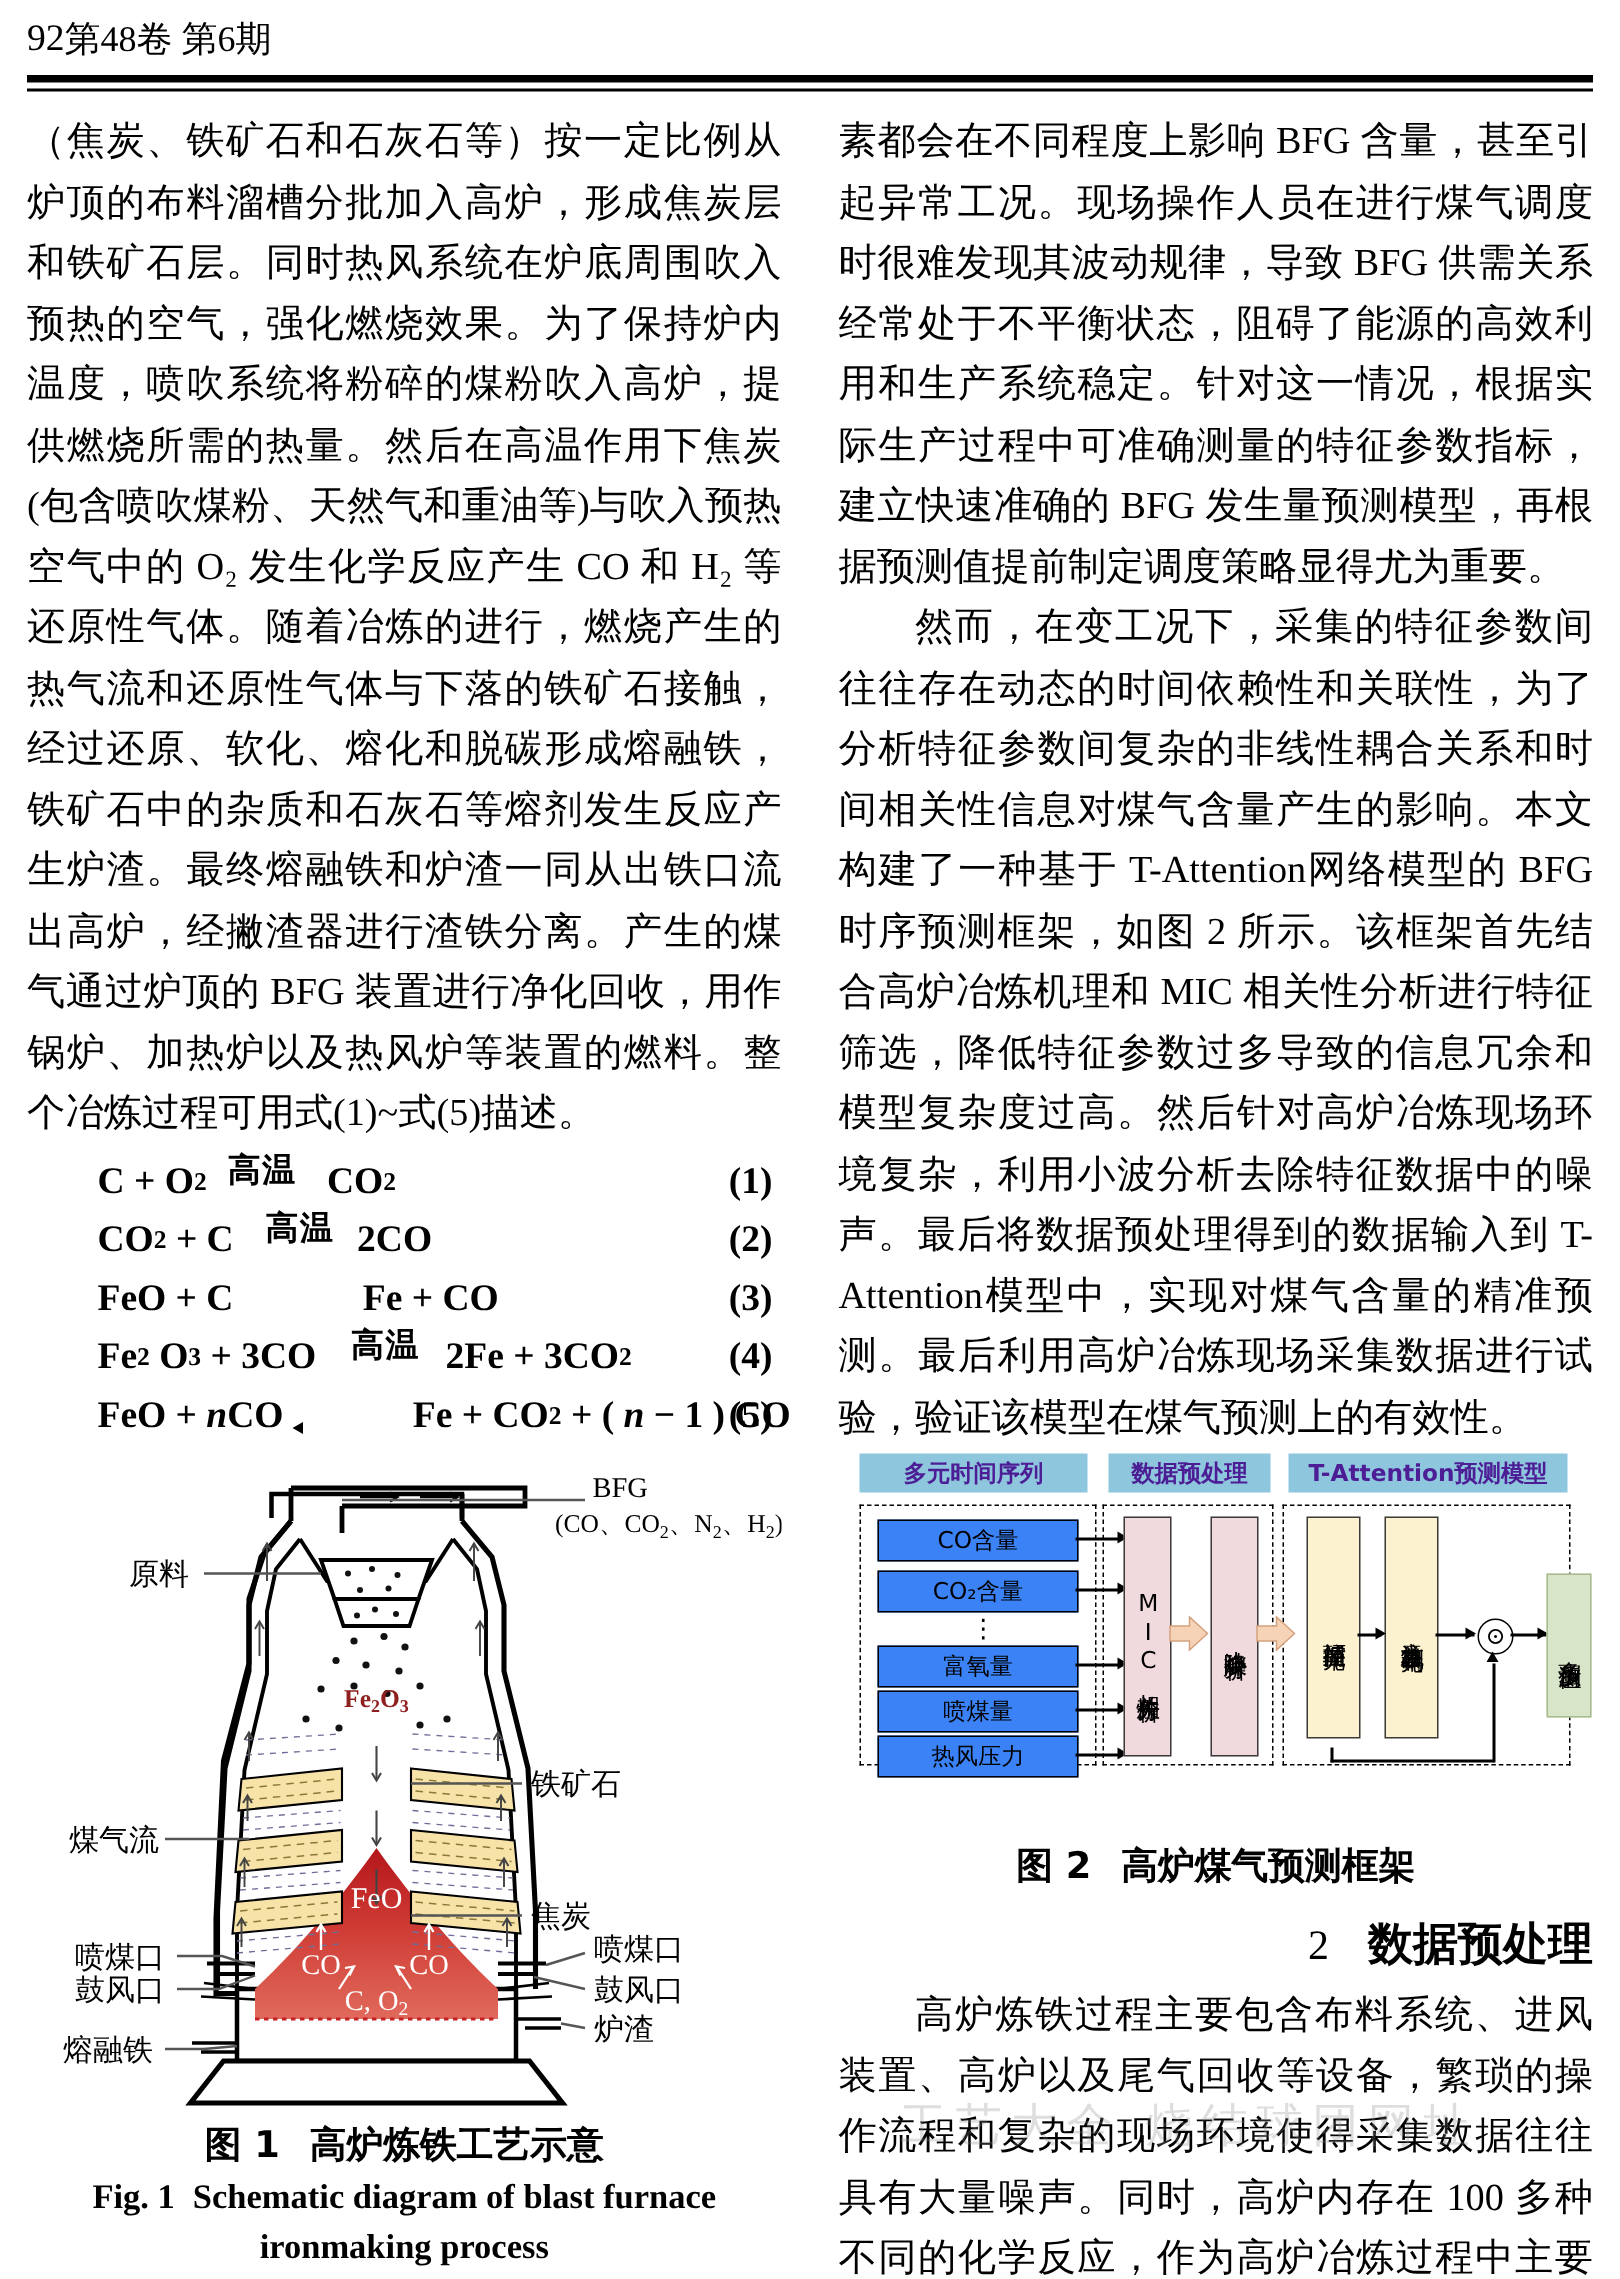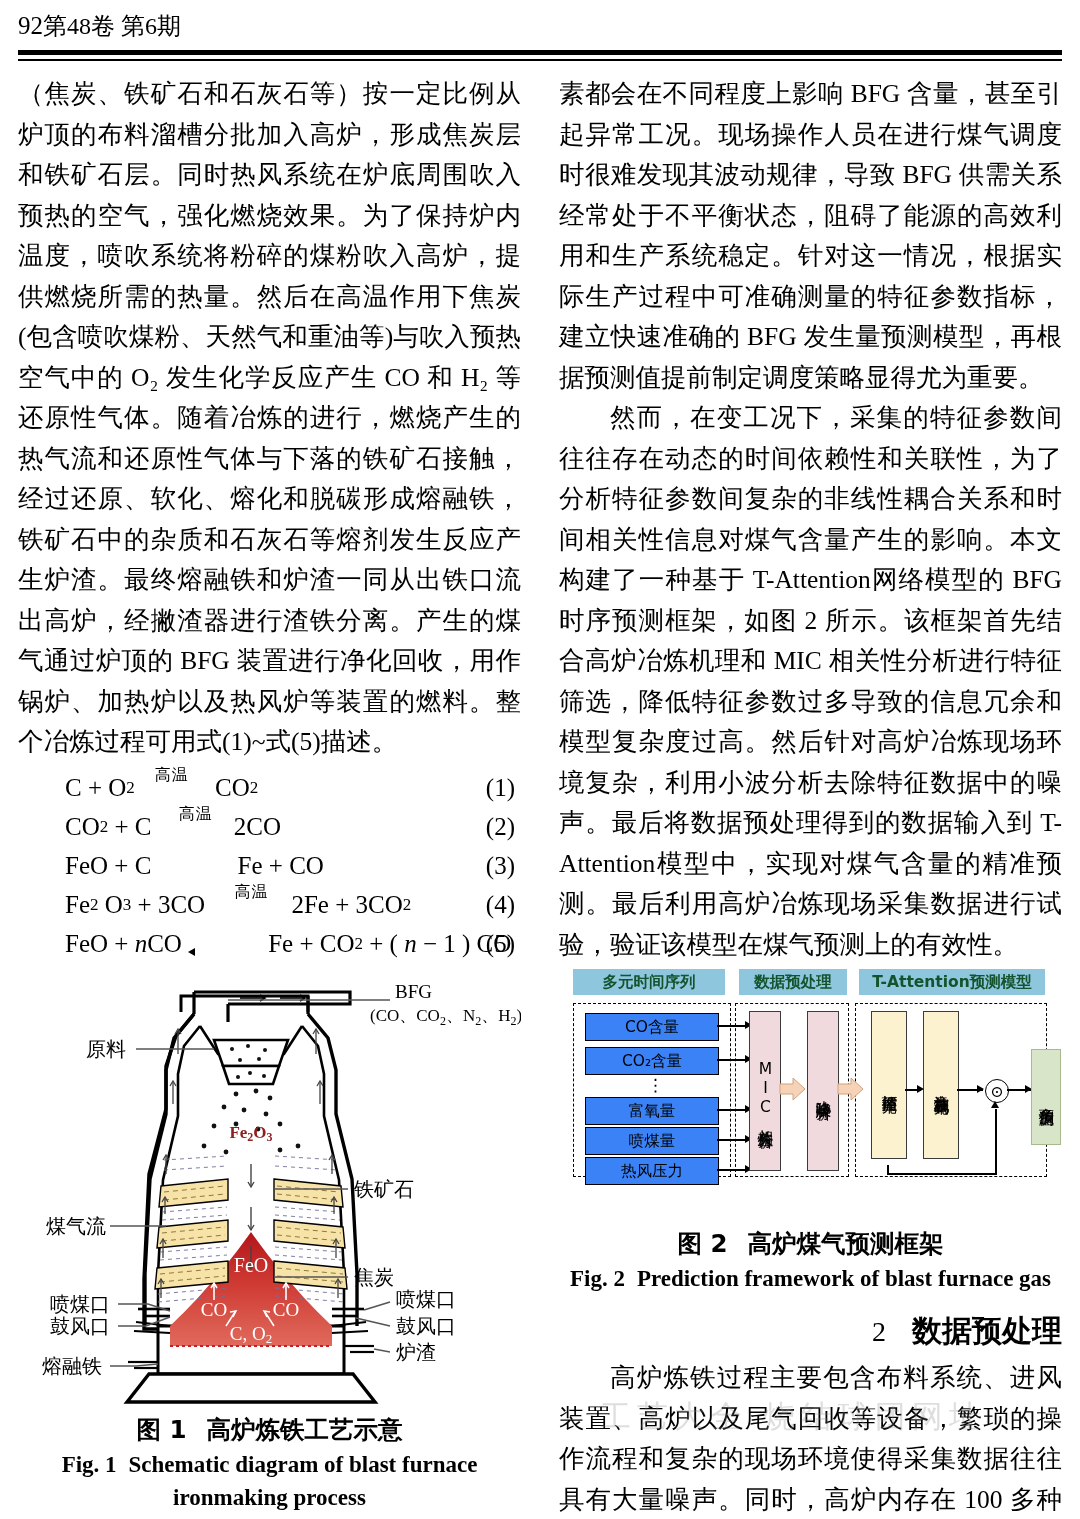--- a/index.html
+++ b/index.html
@@ -35,34 +35,34 @@
     margin:0;font-size:25.5px;line-height:40.5px;
     text-align:justify;text-align-last:left;
     text-justify:inter-ideograph;
     letter-spacing:0px;
     font-family:"Liberation Serif","DejaVu Serif",serif;
   }
   p.tx.ind{text-indent:2em;}
   sub{font-size:.68em;vertical-align:-.22em;}
 
   
-  .eqblock{margin-top:6px;}
+  .eqblock{margin-top:6px;font-weight:bold;}
   .eq{
     position:relative;height:39px;font-size:25px;
     display:flex;align-items:center;
   }
   .eq .lhs{position:absolute;left:47px;white-space:nowrap;display:flex;align-items:center;}
   .eq .num{position:absolute;right:6px;white-space:nowrap;}
   .arrow{
     display:inline-block;position:relative;vertical-align:middle;
     margin:0 1px;
   }
   .arrow .lbl{
     position:absolute;left:50%;transform:translateX(-50%);
-    top:-23px;font-size:16px;white-space:nowrap;letter-spacing:1px;
+    top:-23px;font-size:22px;white-space:nowrap;letter-spacing:1px;
   }
   .arrow .bars{position:relative;height:9px;}
   .arrow .bars i{position:absolute;left:0;right:0;height:2.2px;background:#000;display:block;}
   .arrow .bars i.a{top:1px;}
   .arrow .bars i.b{top:6px;}
   .arrow.rev .bars i.a{left:4px;}
   .arrow.rev .bars i.b{right:4px;}
   .arrow .hd{
     position:absolute;right:-1px;top:-1.5px;
     width:0;height:0;border-left:7px solid #000;
@@ -81,21 +81,21 @@
   .fig-cap-en{text-align:center;font-size:23px;font-weight:bold;line-height:33px;margin-top:2px;}
   .fig-cap-en .gap{display:inline-block;width:12px;}
   .sec-h2{font-size:30px;font-weight:bold;margin:16px 0 6px 0;
      font-family:"DejaVu Sans","Liberation Sans",sans-serif;text-align:right;}
   .sec-h2 .gap{display:inline-block;width:26px;}
   .sec-h2 .num{font-family:"Liberation Serif","DejaVu Serif",serif;font-weight:normal;font-size:28px;}
 
   
   .fig2{position:relative;width:503px;height:250px;margin-top:4px;}
   .f2band{
-    position:absolute;background:#8ec6dd;color:#14532d;
+    position:absolute;background:#8ec6dd;color:#4c1d95;
     font-family:"DejaVu Sans","Liberation Sans",sans-serif;
     font-weight:bold;font-size:15.5px;text-align:center;
     line-height:26px;height:26px;
   }
   .f2dash{position:absolute;border:1.6px dashed #000;}
   .f2box{
     position:absolute;border:1.8px solid #000;background:#3b82f6;
     font-size:15.5px;display:flex;align-items:center;justify-content:center;
     font-family:"DejaVu Sans","Liberation Sans",serif;
   }
@@ -500,23 +500,20 @@
 
       <div class="f2line" style="left:448px;top:120px;width:24px;height:1.8px;"></div>
       <div class="f2head" style="left:466px;top:116px;"></div>
 
       <div class="f2vbox green" style="left:472px;top:80px;width:28px;height:94px;border-color:#a8b98e;">多步预测值</div>
     </div>
 
     <div class="fig-cap-cn" style="margin-top:8px;">
       <span>图 2</span><span class="gap"></span><span>高炉煤气预测框架</span>
     </div>
-    <div class="fig-cap-en">
-      <span>Fig. 2</span><span class="gap"></span><span>Prediction framework of blast furnace gas</span>
-    </div>
 
     <div class="sec-h2">
       <span class="num">2</span><span class="gap"></span><span>数据预处理</span>
     </div>
 
     <p class="tx ind">高炉炼铁过程主要包含布料系统、进风装置、高炉以及尾气回收等设备，繁琐的操作流程和复杂的现场环境使得采集数据往往具有大量噪声。同时，高炉内存在 100 多种不同的化学反应，作为高炉冶炼过程中主要还原剂和产物，影响高炉煤气 CO 和 CO₂ 含量的因素更是众多[26]。如果把这些带噪声的全部特征参数数据输入到模型当中，势必导致模型复杂度提高，模型性能和准确度降</p>
   </div>
 
   <div class="watermark">工艺大全  烧结球团网址</div>
 

